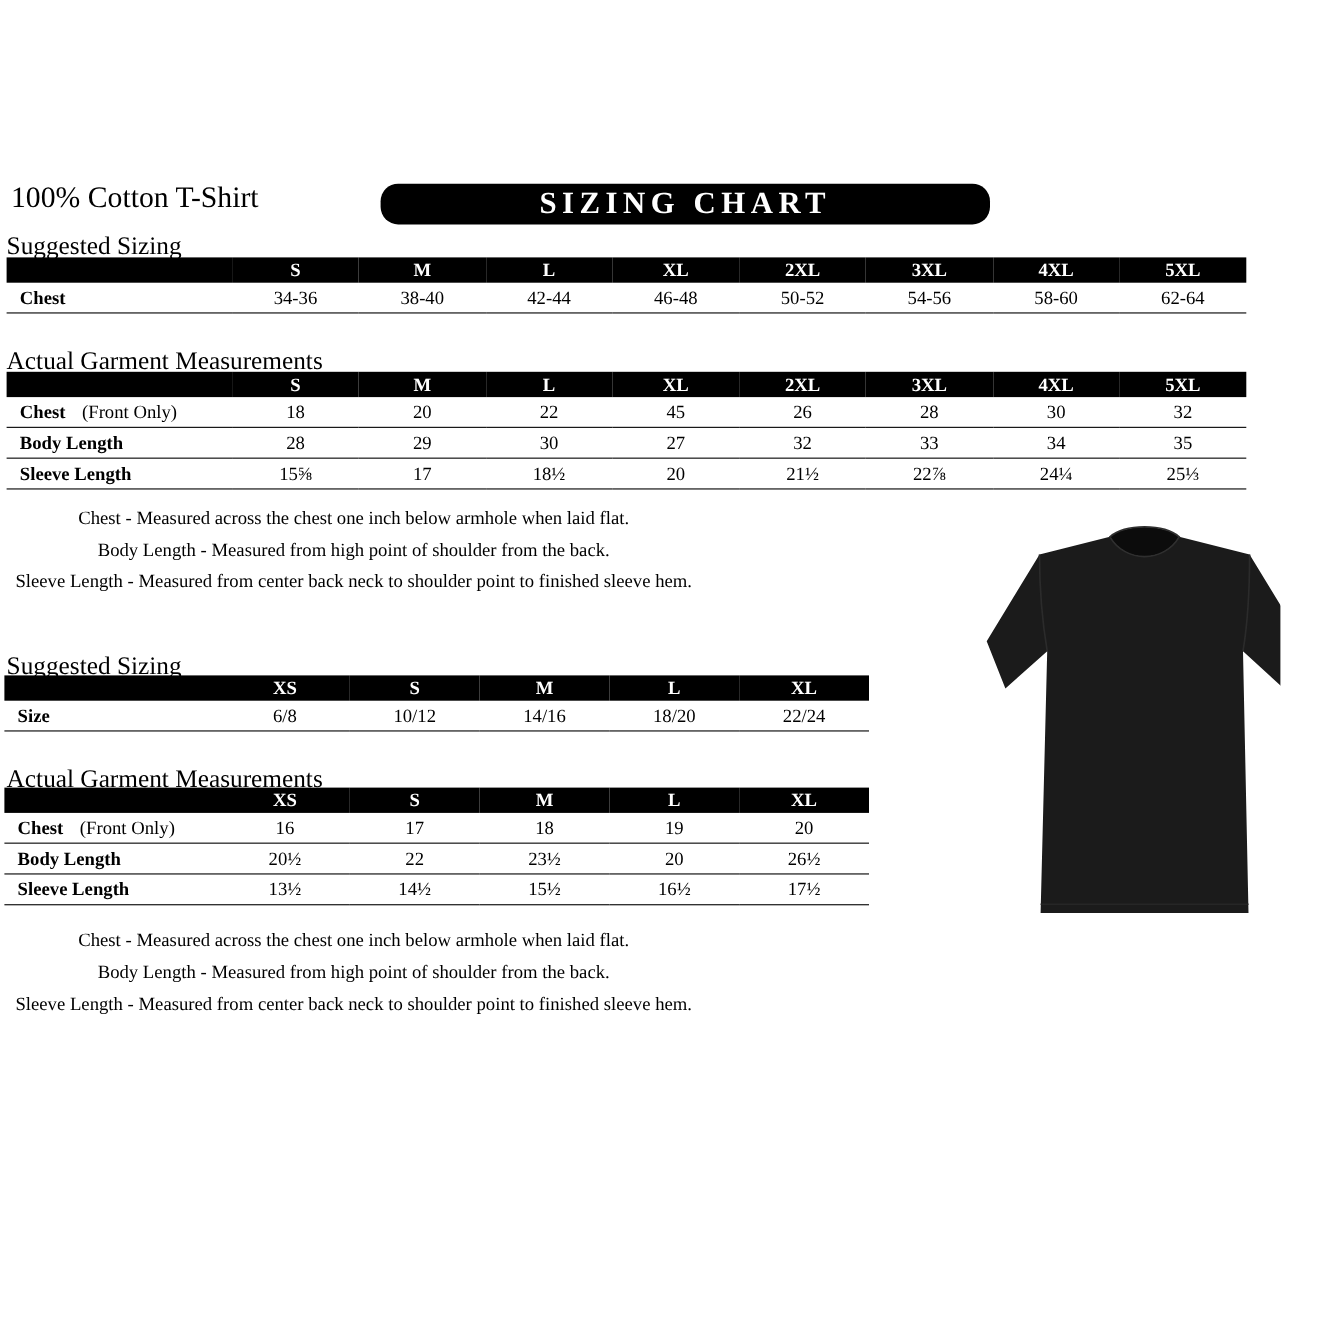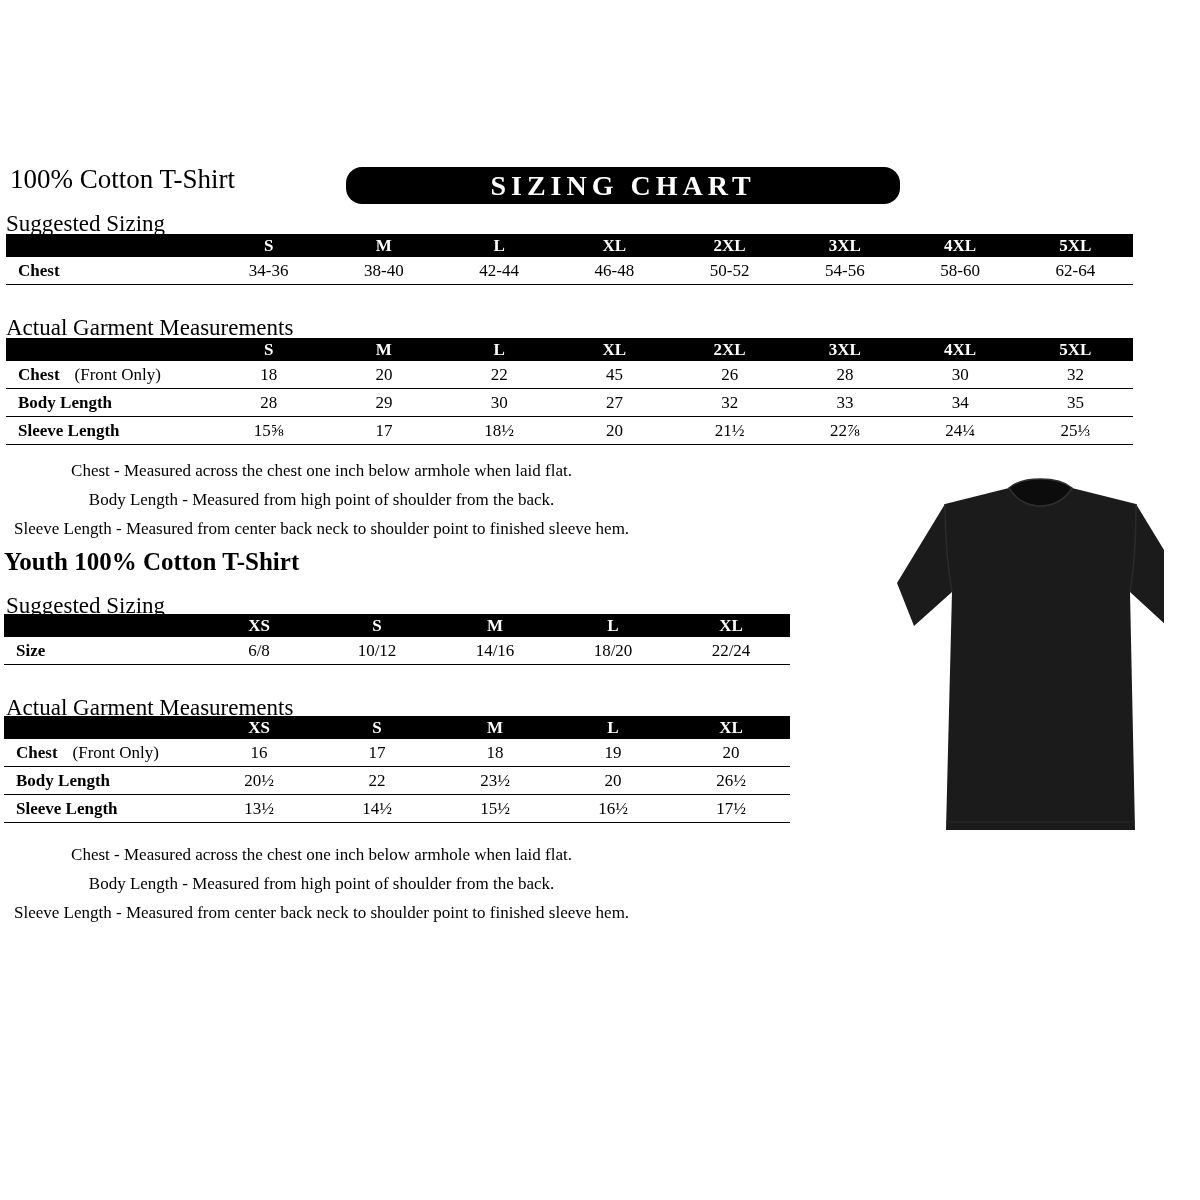--- a/index.html
+++ b/index.html
@@ -143,21 +143,20 @@
       </tr>
     </tbody>
   </table>
 
   <div class="notes" style="left:14px;top:456px;">
     <p>Chest - Measured across the chest one inch below armhole when laid flat.</p>
     <p>Body Length - Measured from high point of shoulder from the back.</p>
     <p>Sleeve Length - Measured from center back neck to shoulder point to finished sleeve hem.</p>
   </div>
 
-  <div class="youth-title">Youth 100% Cotton T-Shirt</div>
   <div class="section-label" style="left:6px;top:593px;">Suggested Sizing</div>
 
   <table class="tbl" style="left:4px;top:614px;width:786px;">
     <colgroup>
         <col style="width:196px">
         <col>
         <col>
         <col>
         <col>
         <col>

